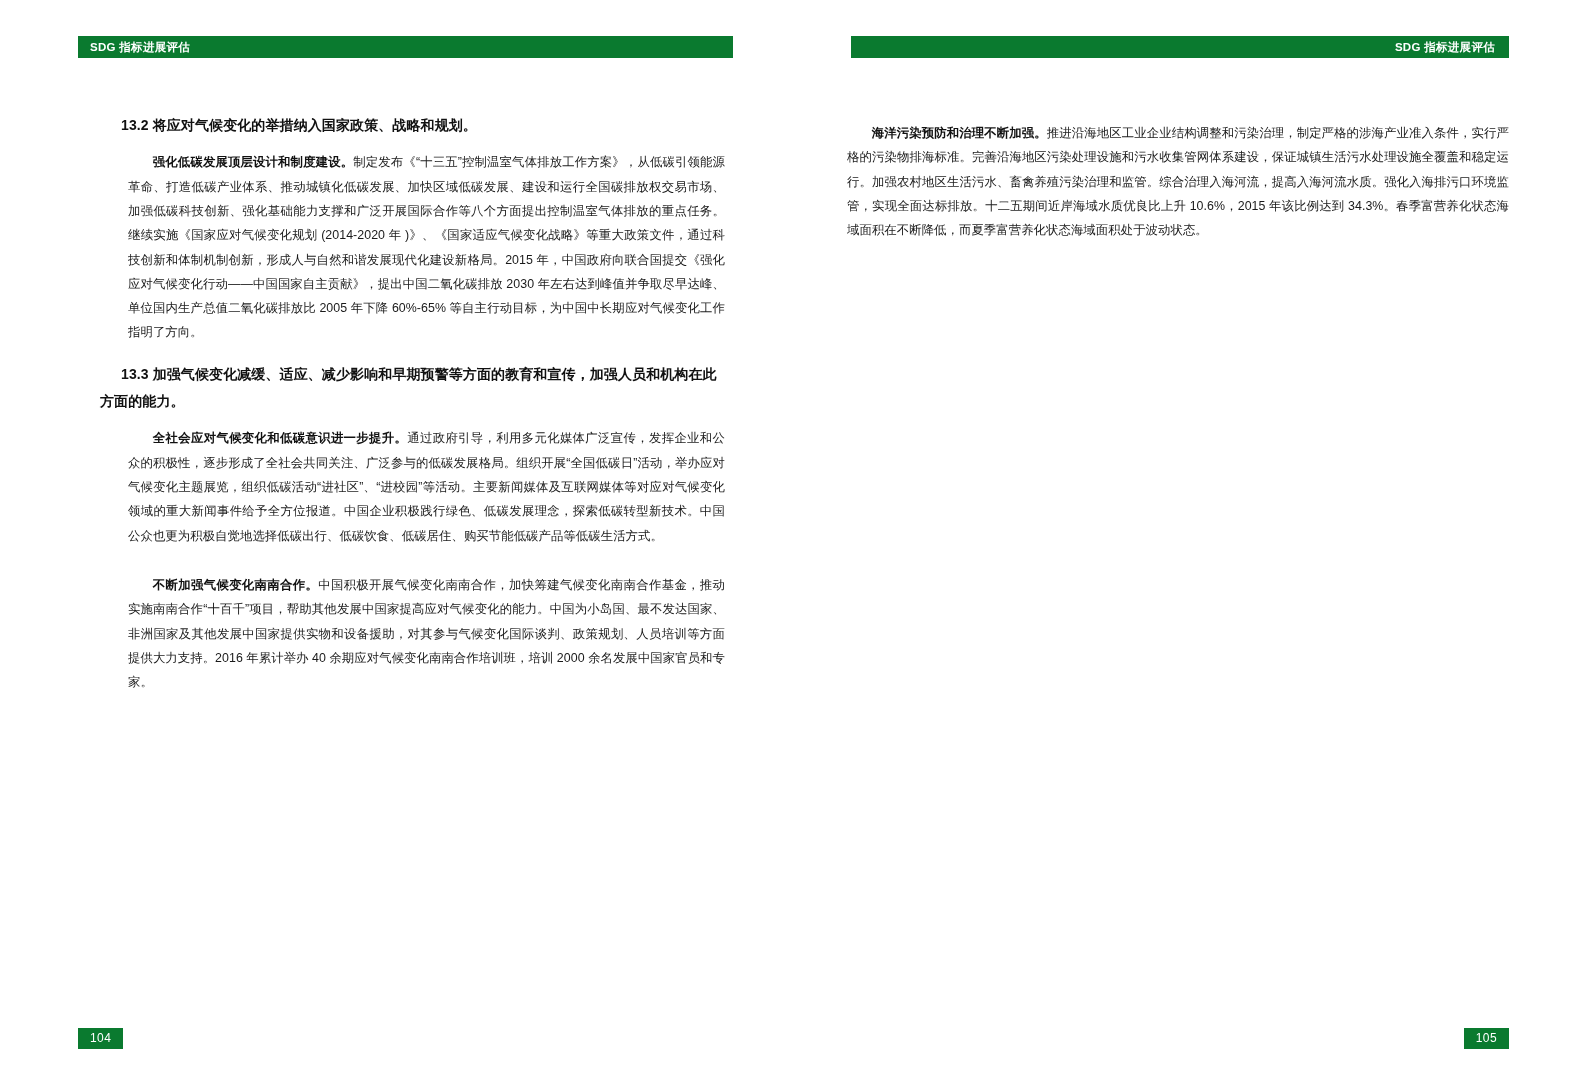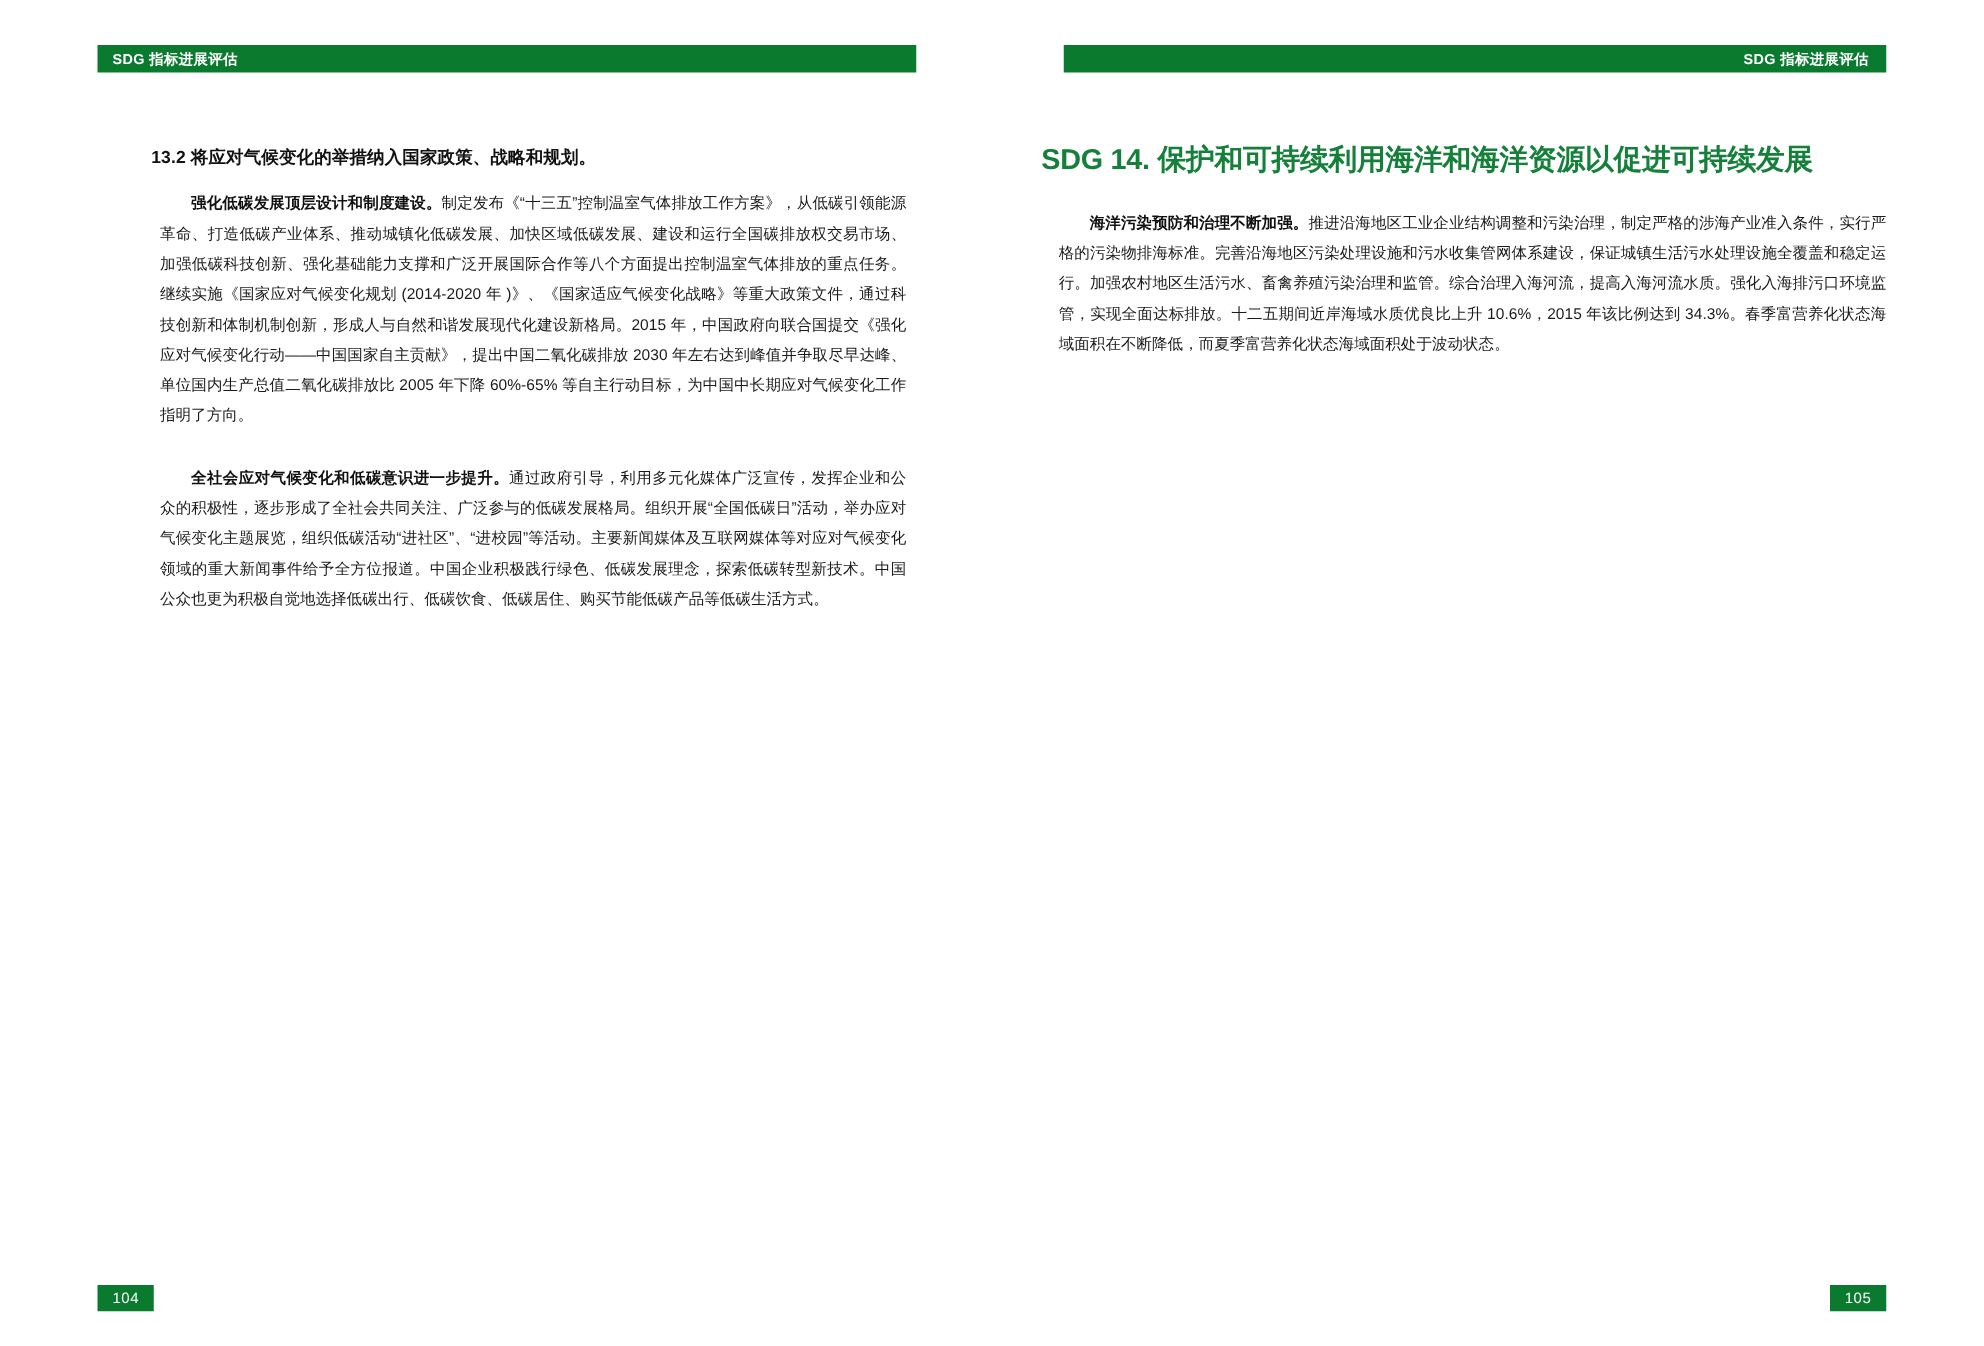--- a/index.html
+++ b/index.html
@@ -115,41 +115,42 @@
     </div>
 
     <div class="content">
 
       <h3 class="subhead">13.2 将应对气候变化的举措纳入国家政策、战略和规划。</h3>
       <div class="gap-sm"></div>
       <p class="para"><b>强化低碳发展顶层设计和制度建设。</b><span>制定发布《“十三五”控制温室气体排放工作方案》，从低碳引领能源革命、打造低碳产业体系、推动城镇化低碳发展、加快区域低碳发展、建设和运行全国碳排放权交易市场、加强低碳科技创新、强化基础能力支撑和广泛开展国际合作等八个方面提出控制温室气体排放的重点任务。继续实施《国家应对气候变化规划 (2014-2020 年 )》、《国家适应气候变化战略》等重大政策文件，通过科技创新和体制机制创新，形成人与自然和谐发展现代化建设新格局。2015 年，中国政府向联合国提交《强化应对气候变化行动——中国国家自主贡献》，提出中国二氧化碳排放 2030 年左右达到峰值并争取尽早达峰、单位国内生产总值二氧化碳排放比 2005 年下降 60%-65% 等自主行动目标，为中国中长期应对气候变化工作指明了方向。</span></p>
 
       <div class="gap-md"></div>
 
+      <h3 class="subhead">13.3 加强气候变化减缓、适应、减少影响和早期预警等方面的教育和宣传，加强人员和机构在此方面的能力。</h3>
       <div class="gap-sm"></div>
       <p class="para"><b>全社会应对气候变化和低碳意识进一步提升。</b><span>通过政府引导，利用多元化媒体广泛宣传，发挥企业和公众的积极性，逐步形成了全社会共同关注、广泛参与的低碳发展格局。组织开展“全国低碳日”活动，举办应对气候变化主题展览，组织低碳活动“进社区”、“进校园”等活动。主要新闻媒体及互联网媒体等对应对气候变化领域的重大新闻事件给予全方位报道。中国企业积极践行绿色、低碳发展理念，探索低碳转型新技术。中国公众也更为积极自觉地选择低碳出行、低碳饮食、低碳居住、购买节能低碳产品等低碳生活方式。</span></p>
 
       <div class="gap-md"></div>
 
       <div class="gap-sm"></div>
+      <p class="para"><b>不断加强气候变化南南合作。</b><span>中国积极开展气候变化南南合作，加快筹建气候变化南南合作基金，推动实施南南合作“十百千”项目，帮助其他发展中国家提高应对气候变化的能力。中国为小岛国、最不发达国家、非洲国家及其他发展中国家提供实物和设备援助，对其参与气候变化国际谈判、政策规划、人员培训等方面提供大力支持。2016 年累计举办 40 余期应对气候变化南南合作培训班，培训 2000 余名发展中国家官员和专家。</span></p>
 
     </div>
 
     <div class="page-num">104</div>
   </div>
 
   <div class="page right">
 
     <div class="header-band">
       <span class="header-text">SDG 指标进展评估</span>
     </div>
 
     <div class="content">
 
-      <h2 class="sdg-title">SDG 14. 保护和可持续利用海洋和海洋资源以促进可持续发展</h2>
 
       <div class="gap-sm"></div>
       <p class="para"><b>海洋污染预防和治理不断加强。</b><span>推进沿海地区工业企业结构调整和污染治理，制定严格的涉海产业准入条件，实行严格的污染物排海标准。完善沿海地区污染处理设施和污水收集管网体系建设，保证城镇生活污水处理设施全覆盖和稳定运行。加强农村地区生活污水、畜禽养殖污染治理和监管。综合治理入海河流，提高入海河流水质。强化入海排污口环境监管，实现全面达标排放。十二五期间近岸海域水质优良比上升 10.6%，2015 年该比例达到 34.3%。春季富营养化状态海域面积在不断降低，而夏季富营养化状态海域面积处于波动状态。</span></p>
 
     </div>
 
     <div class="page-num">105</div>
   </div>
 
 </div>

